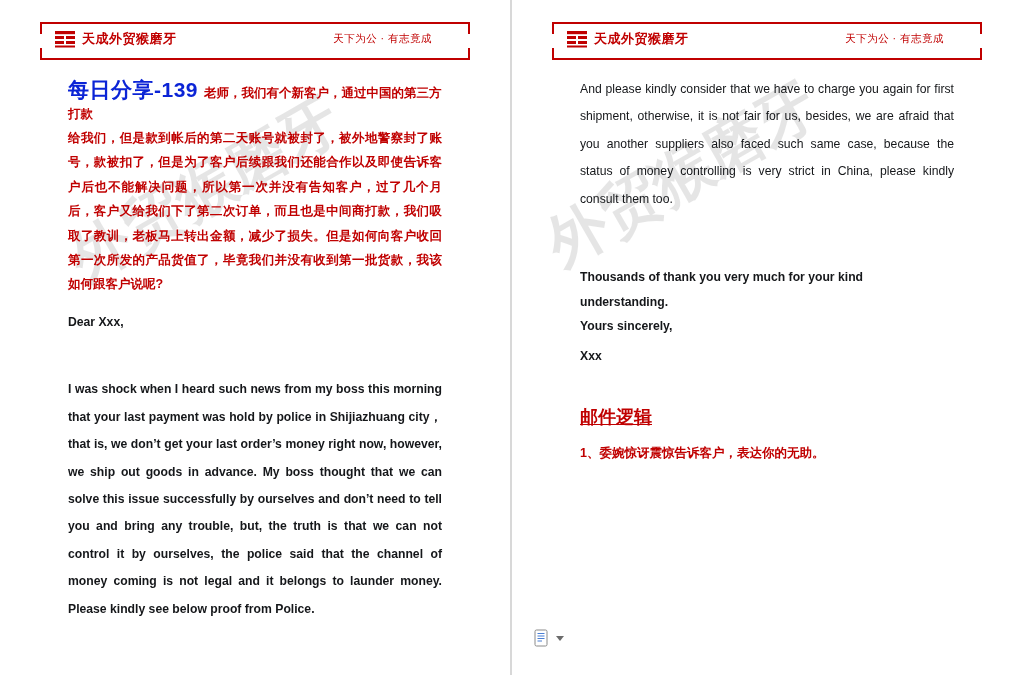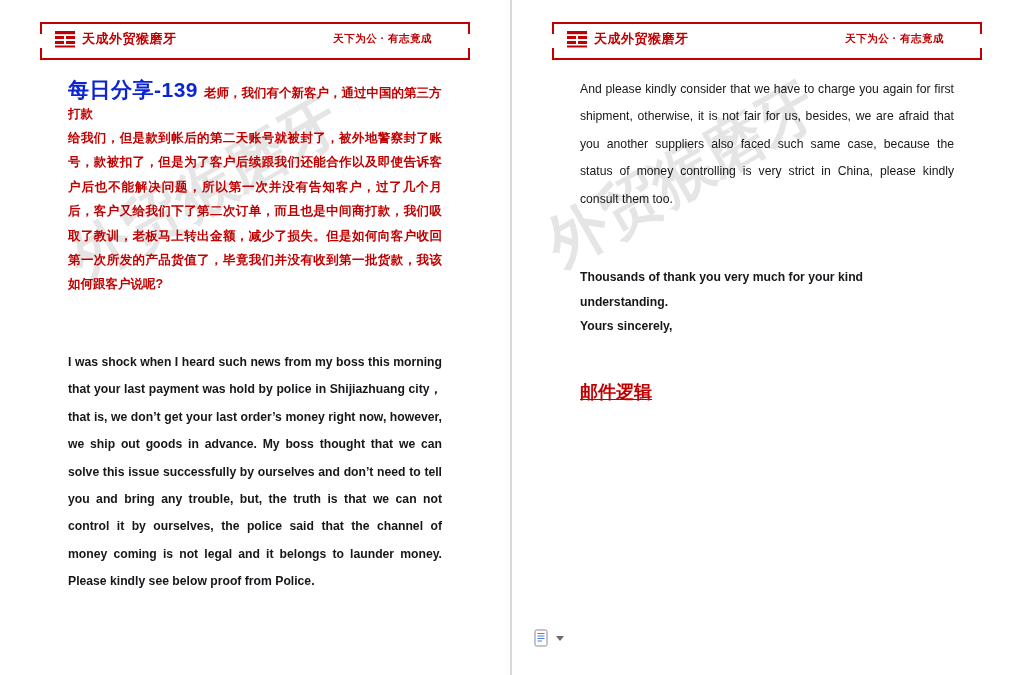--- a/index.html
+++ b/index.html
@@ -96,21 +96,21 @@
   }
   .lh-brand {
     color: #c00000;
     font-weight: bold;
     font-size: 13px;
     letter-spacing: 0.5px;
     white-space: nowrap;
   }
   .lh-right {
     color: #c00000;
-    font-weight: bold;
+    font-weight: normal;
     font-size: 10.5px;
     letter-spacing: 0.5px;
     white-space: nowrap;
     margin-right: 24px;
   }
 
   
   .title-line {
     margin: 14px 0 2px 0;
     line-height: 1.3;
@@ -263,20 +263,21 @@
     </div>
 
     <div class="page-inner">
       <div class="title-line">
         <span class="title-main">每日分享-139</span><span class="title-tail">老师，我们有个新客户，通过中国的第三方打款</span>
       </div>
 
       <p class="red">给我们，但是款到帐后的第二天账号就被封了，被外地警察封了账号，款被扣了，但是为了客户后续跟我们还能合作以及即使告诉客户后也不能解决问题，所以第一次并没有告知客户，过了几个月后，客户又给我们下了第二次订单，而且也是中间商打款，我们吸取了教训，老板马上转出金额，减少了损失。但是如何向客户收回第一次所发的产品货值了，毕竟我们并没有收到第一批货款，我该如何跟客户说呢?</p>
 
       <div class="gap-sm"></div>
+      <p class="body">Dear Xxx,</p>
 
       <div class="gap-lg"></div>
       <p class="body">I was shock when I heard such news from my boss this morning that your last payment was hold by police in Shijiazhuang city，that is, we don’t get your last order’s money right now, however, we ship out goods in advance. My boss thought that we can solve this issue successfully by ourselves and don’t need to tell you and bring any trouble, but, the truth is that we can not control it by ourselves, the police said that the channel of money coming is not legal and it belongs to launder money. Please kindly see below proof from Police.</p>
 
       <div class="gap-lg"></div>
     </div>
   </div>
 
   <div class="page right">
 
@@ -309,24 +310,26 @@
       <div style="height:14px"></div>
       <p class="r-para">And please kindly consider that we have to charge you again for first shipment, otherwise, it is not fair for us, besides, we are afraid that you another suppliers also faced such same case, because the status of money controlling is very strict in China, please kindly consult them too.</p>
 
       <div class="gap-md"></div>
 
       <div class="gap-md"></div>
       <p class="r-plain">Thousands of thank you very much for your kind understanding.</p>
       <p class="r-plain">Yours sincerely,</p>
 
       <div style="height:6px"></div>
+      <p class="r-plain">Xxx</p>
 
       <div class="gap-xl"></div>
       <p class="r-red-head">邮件逻辑</p>
       <div style="height:6px"></div>
+      <p class="r-red">1、委婉惊讶震惊告诉客户，表达你的无助。</p>
       <div style="height:6px"></div>
     </div>
 
     <div class="page-control">
       <svg class="pc-icon" viewBox="0 0 16 18">
         <rect x="1" y="1" width="12" height="16" rx="1.5" fill="#ffffff" stroke="#8a8a8a" stroke-width="1"></rect>
         <rect x="3.5" y="4" width="7" height="1" fill="#4a7fd4"></rect>
         <rect x="3.5" y="6.5" width="7" height="1" fill="#4a7fd4"></rect>
         <rect x="3.5" y="9" width="7" height="1" fill="#4a7fd4"></rect>
         <rect x="3.5" y="11.5" width="4.5" height="1" fill="#4a7fd4"></rect>

